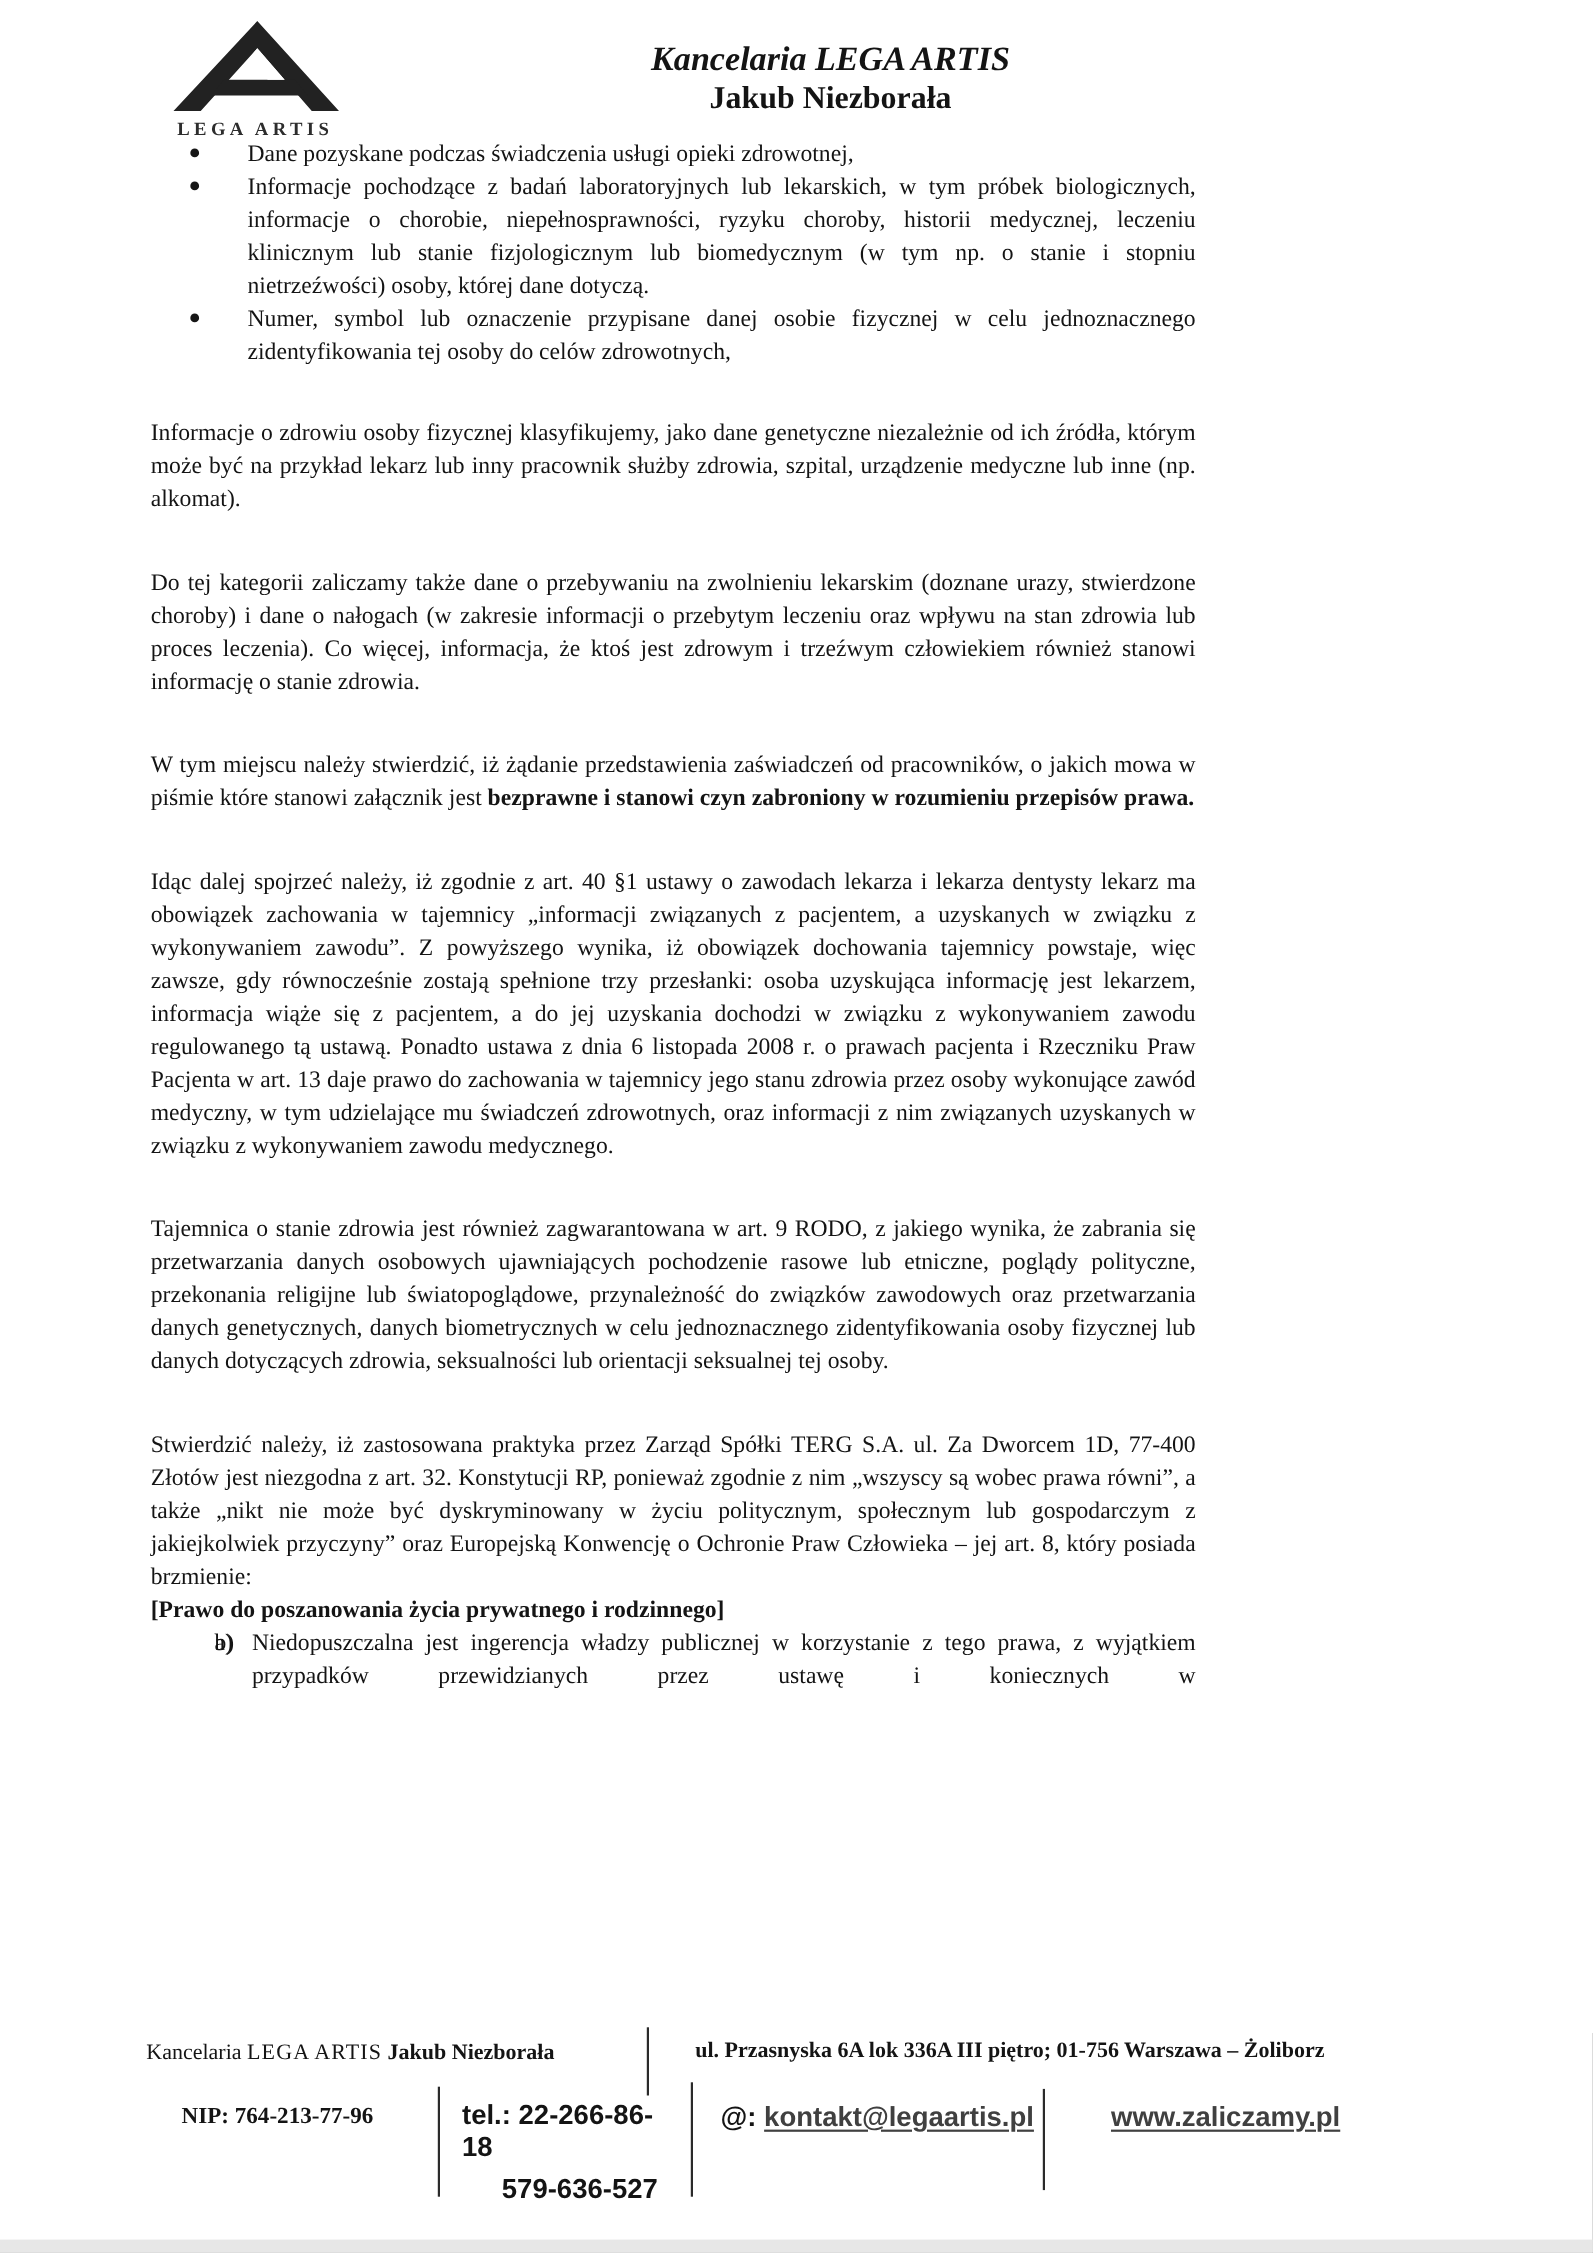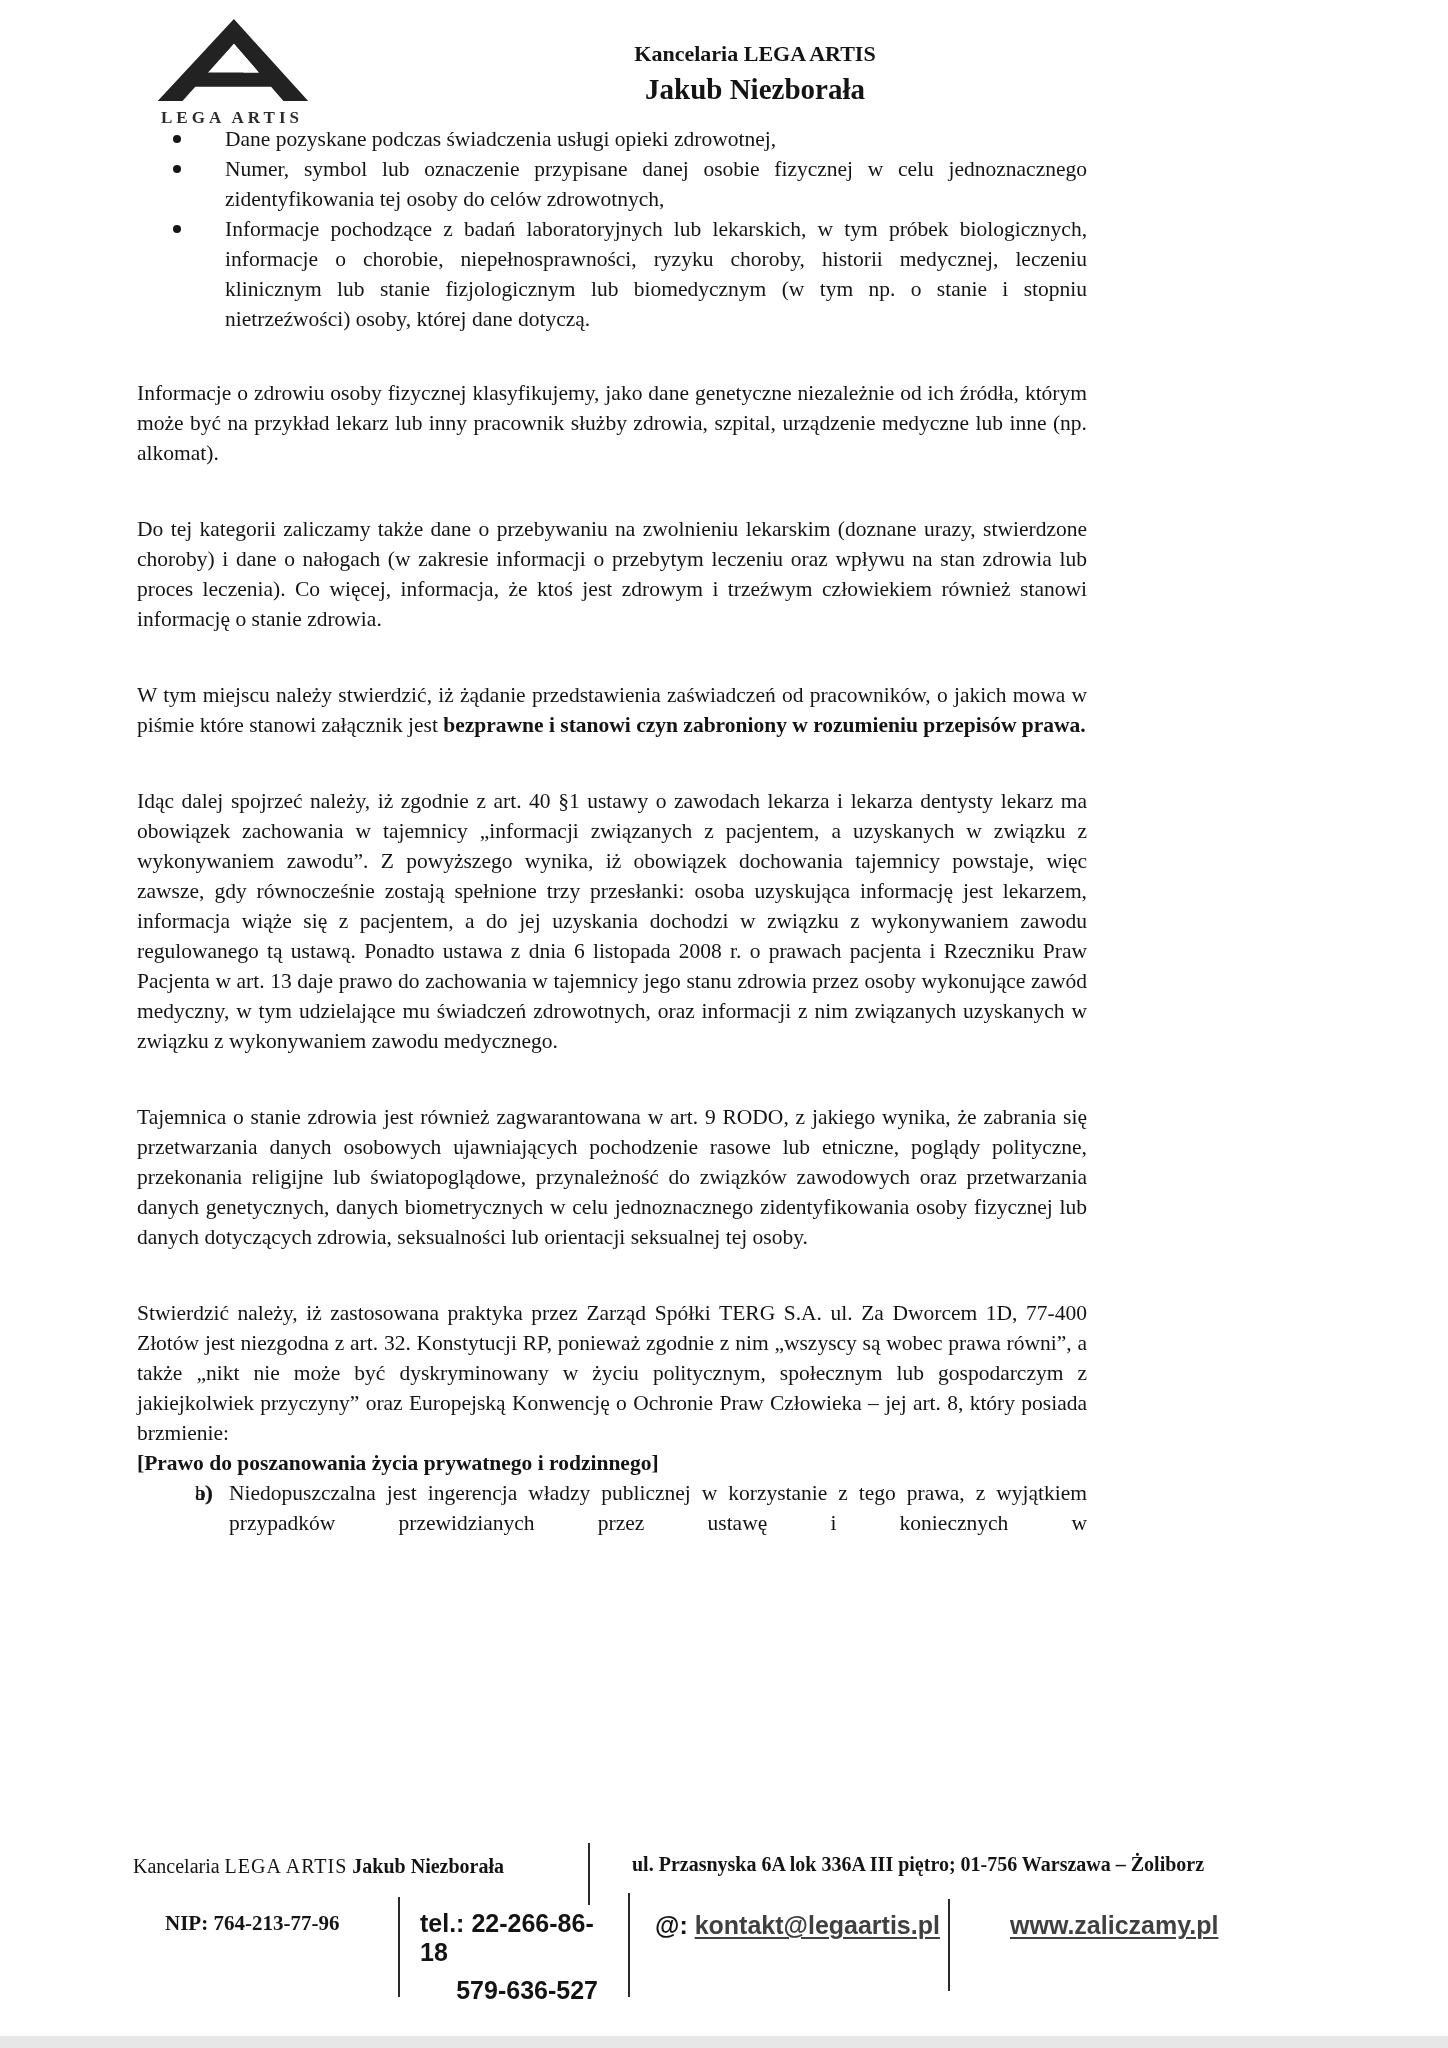--- a/index.html
+++ b/index.html
@@ -13,21 +13,21 @@
   }
   
   .logo{position:absolute;left:150px;top:16px;width:164px;text-align:center;}
   .logo svg{display:block;margin:0 auto;}
   .logo-caption{
     margin-top:2px;
     font-size:17px;font-weight:bold;letter-spacing:4px;
     color:#2d2d2d;white-space:nowrap;
   }
   .title-block{position:absolute;left:520px;top:36px;width:470px;text-align:center;}
-  .title1{font-size:22px;font-weight:bold;line-height:36px;}
+  .title1{font-size:31px;font-weight:bold;line-height:36px;font-style:italic;}
   .title2{font-size:29px;font-weight:bold;line-height:34px;}
   
   .body{
     position:absolute;left:137px;top:124px;width:950px;
     font-size:21.5px;line-height:30px;text-align:justify;
   }
   ul.bullets{list-style:none;margin:0 0 44px 0;padding:0;}
   ul.bullets li{position:relative;padding-left:88px;margin:0;}
   ul.bullets li::before{
     content:"";position:absolute;left:36px;top:11px;
@@ -75,22 +75,22 @@
 
   <div class="title-block">
     <div class="title1">Kancelaria LEGA ARTIS</div>
     <div class="title2">Jakub Niezborała</div>
   </div>
 
   <div class="body">
 
     <ul class="bullets">
       <li>Dane pozyskane podczas świadczenia usługi opieki zdrowotnej,</li>
+      <li>Informacje pochodzące z badań laboratoryjnych lub lekarskich, w tym próbek biologicznych, informacje o chorobie, niepełnosprawności, ryzyku choroby, historii medycznej, leczeniu klinicznym lub stanie fizjologicznym lub biomedycznym (w tym np. o stanie i stopniu nietrzeźwości) osoby, której dane dotyczą.</li>
       <li>Numer, symbol lub oznaczenie przypisane danej osobie fizycznej w celu jednoznacznego zidentyfikowania tej osoby do celów zdrowotnych,</li>
-      <li>Informacje pochodzące z badań laboratoryjnych lub lekarskich, w tym próbek biologicznych, informacje o chorobie, niepełnosprawności, ryzyku choroby, historii medycznej, leczeniu klinicznym lub stanie fizjologicznym lub biomedycznym (w tym np. o stanie i stopniu nietrzeźwości) osoby, której dane dotyczą.</li>
     </ul>
 
     <p class="para">Informacje o zdrowiu osoby fizycznej klasyfikujemy, jako dane genetyczne niezależnie od ich źródła, którym może być na przykład lekarz lub inny pracownik służby zdrowia, szpital, urządzenie medyczne lub inne (np. alkomat).</p>
 
     <p class="para">Do tej kategorii zaliczamy także dane o przebywaniu na zwolnieniu lekarskim (doznane urazy, stwierdzone choroby) i dane o nałogach (w zakresie informacji o przebytym leczeniu oraz wpływu na stan zdrowia lub proces leczenia). Co więcej, informacja, że ktoś jest zdrowym i trzeźwym człowiekiem również stanowi informację o stanie zdrowia.</p>
 
     <p class="para"><span>W tym miejscu należy stwierdzić, iż żądanie przedstawienia zaświadczeń od pracowników, o jakich mowa w piśmie które stanowi załącznik jest </span><strong>bezprawne i stanowi czyn zabroniony w rozumieniu przepisów prawa.</strong></p>
 
     <p class="para">Idąc dalej spojrzeć należy, iż zgodnie z art. 40 §1 ustawy o zawodach lekarza i lekarza dentysty lekarz ma obowiązek zachowania w tajemnicy „informacji związanych z pacjentem, a uzyskanych w związku z wykonywaniem zawodu”. Z powyższego wynika, iż obowiązek dochowania tajemnicy powstaje, więc zawsze, gdy równocześnie zostają spełnione trzy przesłanki: osoba uzyskująca informację jest lekarzem, informacja wiąże się z pacjentem, a do jej uzyskania dochodzi w związku z wykonywaniem zawodu regulowanego tą ustawą. Ponadto ustawa z dnia 6 listopada 2008 r. o prawach pacjenta i Rzeczniku Praw Pacjenta w art. 13 daje prawo do zachowania w tajemnicy jego stanu zdrowia przez osoby wykonujące zawód medyczny, w tym udzielające mu świadczeń zdrowotnych, oraz informacji z nim związanych uzyskanych w związku z wykonywaniem zawodu medycznego.</p>
 

